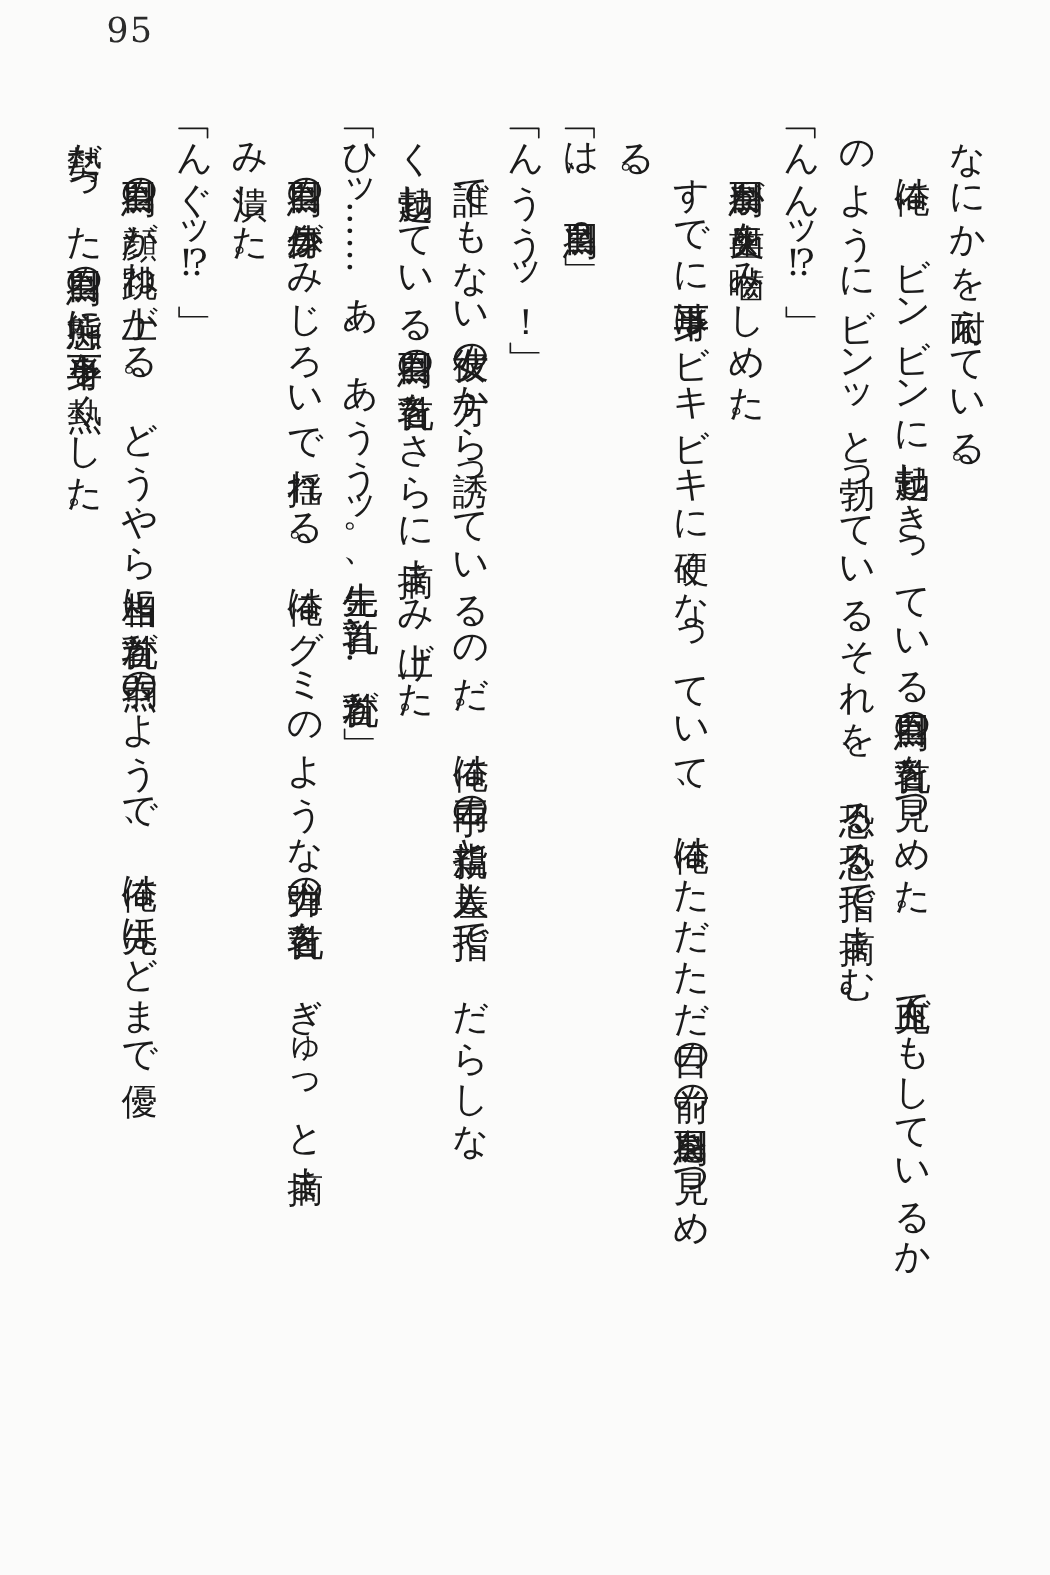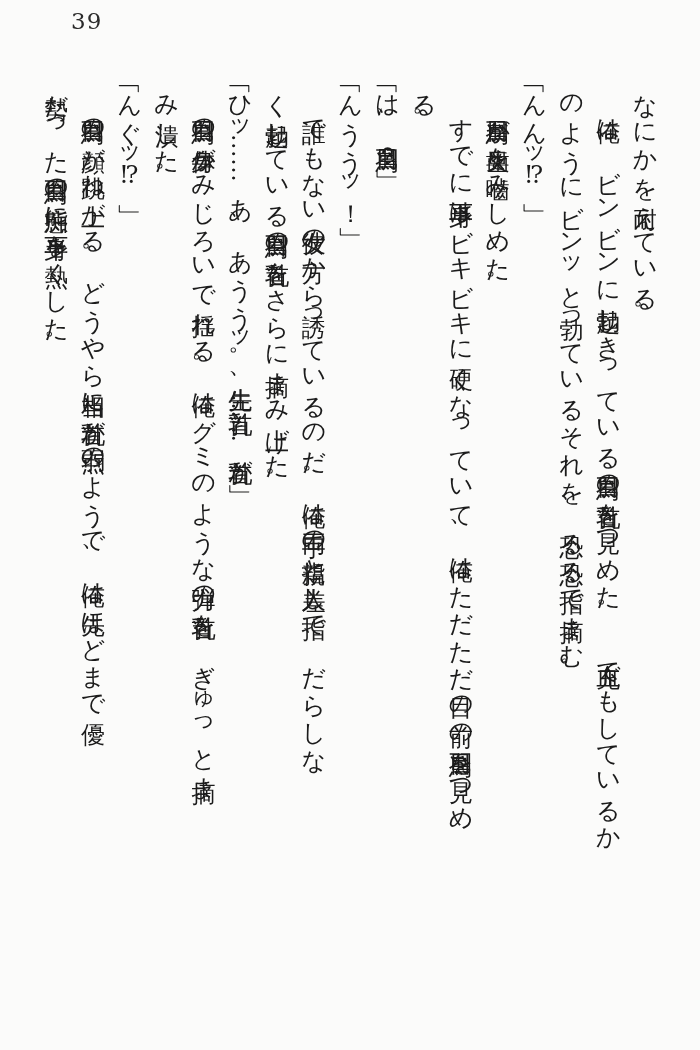--- a/index.html
+++ b/index.html
@@ -44,21 +44,21 @@
     letter-spacing: 0.2px;
   }
   .text-block p.line.indent {
     text-indent: 1em;
   }
 </style>
 </head>
 <body>
 
 <div class="page">
-  <div class="page-number">39</div>
+  <div class="page-number">95</div>
   <div class="text-block">
       <p class="line">なにかを耐えている。</p>
       <p class="line indent">俺は、ビンビンに勃起しきっている羽目鳥の乳首を見つめた。　充血でもしているか</p>
       <p class="line">のようにビンッと勃っているそれを、恐る恐る指で摘まむ。</p>
       <p class="line">「んんッ⁉」</p>
       <p class="line indent">羽目鳥が奥歯を嚙みしめた。</p>
       <p class="line indent">すでに下半身はビキビキに硬くなっていて、俺はただただ目の前の羽目鳥を見つめ</p>
       <p class="line">る。</p>
       <p class="line">「は、羽目鳥？」</p>
       <p class="line">「んううッ！」</p>

